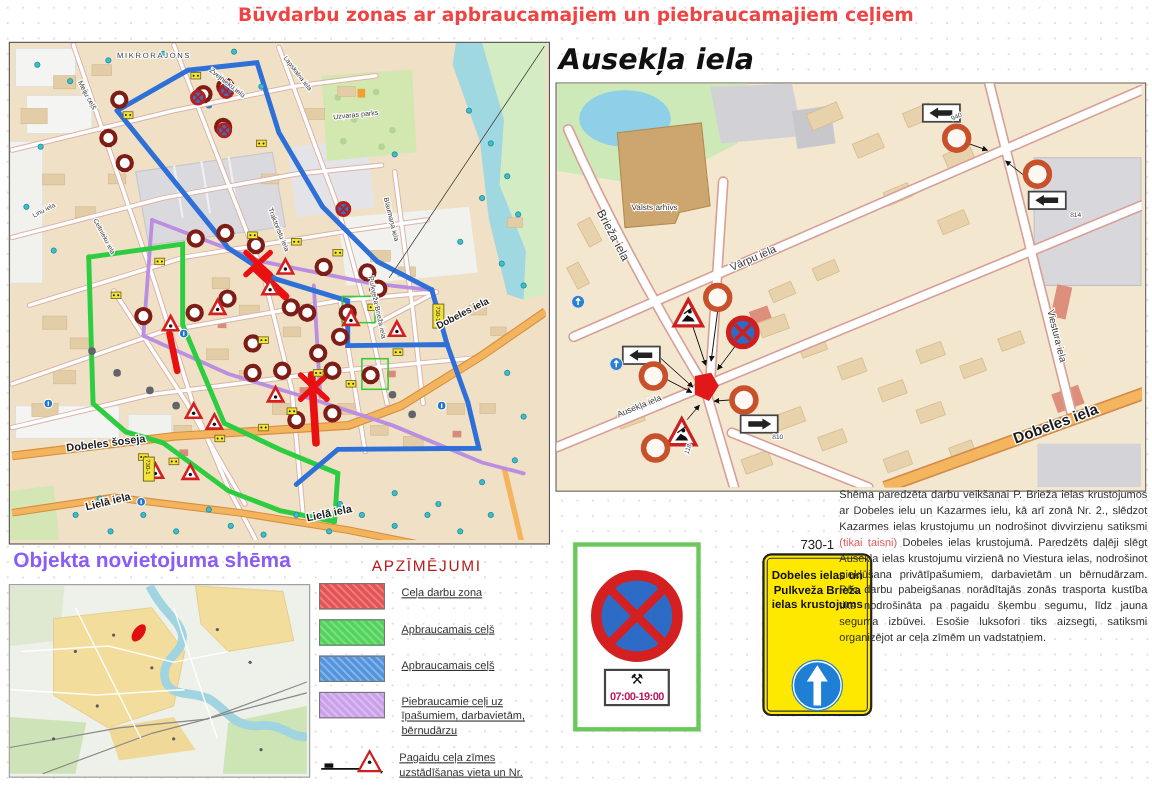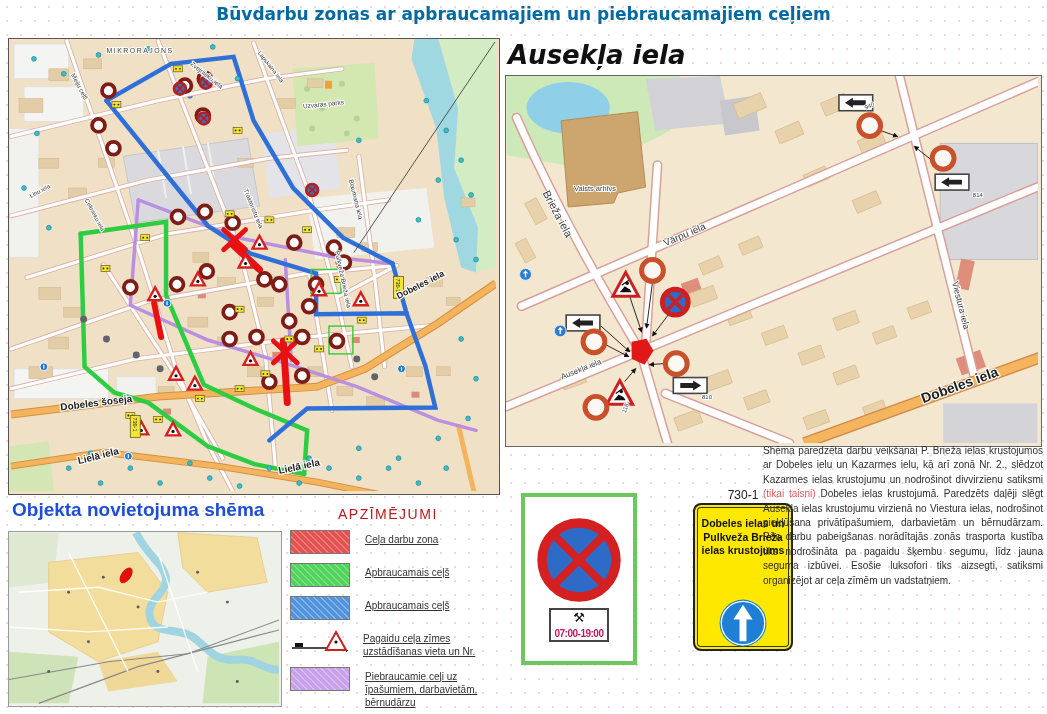--- a/index.html
+++ b/index.html
@@ -4,32 +4,32 @@
 <style>
   html,body{margin:0;padding:0;}
   body{
     width:1047px;height:714px;position:relative;overflow:hidden;
     font-family:"Liberation Sans",sans-serif;background:#fff;
     background-image:radial-gradient(circle,#ecd9d9 1px,rgba(0,0,0,0) 1.3px);
     background-size:14px 14px;
   }
   .page-title{
     position:absolute;top:4px;left:0;width:100%;text-align:center;
-    font-family:"DejaVu Sans",sans-serif;font-weight:bold;font-size:17px;color:#0369a1;margin:0;
+    font-family:"DejaVu Sans",sans-serif;font-weight:bold;font-size:17px;color:#ef4444;margin:0;
   }
   .map-frame{position:absolute;background:#efe0c6;border:1.5px solid #555;}
   #left-map{left:8px;top:38px;width:490px;height:455px;}
   #right-map{left:505px;top:75px;width:535px;height:370px;border-color:#666;background:#f4e7cf;}
   .right-map-heading{
     position:absolute;left:508px;top:40px;margin:0;
     font-family:"DejaVu Sans",sans-serif;font-style:italic;font-weight:bold;font-size:26px;color:#111;
   }
   .loc-heading{
     position:absolute;left:12px;top:499px;margin:0;
-    font-family:"Liberation Sans",sans-serif;font-weight:bold;font-size:19px;color:#1d4ed8;
+    font-family:"Liberation Sans",sans-serif;font-weight:bold;font-size:19px;color:#8b5cf6;
   }
   #inset-map{position:absolute;left:8px;top:531px;width:272px;height:174px;border:1px solid #999;background:#eef0ea;}
   .legend{position:absolute;left:290px;top:506px;width:215px;}
   .legend-heading{margin:0 0 8px 48px;font-size:14px;letter-spacing:1.5px;color:#b91c1c;font-weight:normal;}
   .legend-row{display:flex;align-items:flex-start;margin-bottom:9px;}
   .legend-swatch{
     width:58px;height:22px;border:1px solid #777;flex:0 0 auto;margin-right:15px;
     background-size:7px 7px;
   }
   .sw-red{background-color:#e45252;background-image:repeating-linear-gradient(45deg,rgba(255,255,255,.25) 0 2px,rgba(0,0,0,0) 2px 5px);}
@@ -577,34 +577,34 @@
   </div>
   <div class="legend-row">
     <span class="legend-swatch sw-green"></span>
     <span class="legend-label">Apbraucamais ceļš</span>
   </div>
   <div class="legend-row">
     <span class="legend-swatch sw-blue"></span>
     <span class="legend-label">Apbraucamais ceļš</span>
   </div>
   <div class="legend-row">
+    <span class="legend-swatch sw-purple"></span>
+    <span class="legend-label">Piebraucamie ceļi uz īpašumiem, darbavietām, bērnudārzu</span>
+  </div>
+  <div class="legend-row">
     <span class="legend-tri">
       <svg width="58" height="26" viewBox="0 0 58 26">
         <path d="M2,19 L38,19" stroke="#111" stroke-width="1.5"></path>
         <rect x="5" y="14" width="8" height="4" fill="#111"></rect>
         <path d="M46,3 L56,21 L36,21 Z" fill="#fff" stroke="#cc2020" stroke-width="2"></path>
         <circle cx="46" cy="13" r="1.6" fill="#111"></circle>
         <path d="M56,23 l2,-2" stroke="#111" stroke-width="1"></path>
       </svg>
     </span>
     <span class="legend-label">Pagaidu ceļa zīmes uzstādīšanas vieta un Nr.</span>
-  </div>
-  <div class="legend-row">
-    <span class="legend-swatch sw-purple"></span>
-    <span class="legend-label">Piebraucamie ceļi uz īpašumiem, darbavietām, bērnudārzu</span>
   </div>
 </div>
 
 <div class="signs-panel">
   <div class="sign-code">730-1</div>
   <div class="nostop-box">
     <svg width="86" height="86" viewBox="0 0 100 100">
       <circle cx="50" cy="50" r="43" fill="#2e6bc6" stroke="#d42020" stroke-width="11"></circle>
       <path d="M22,22 L78,78 M78,22 L22,78" stroke="#d42020" stroke-width="9"></path>
     </svg>

